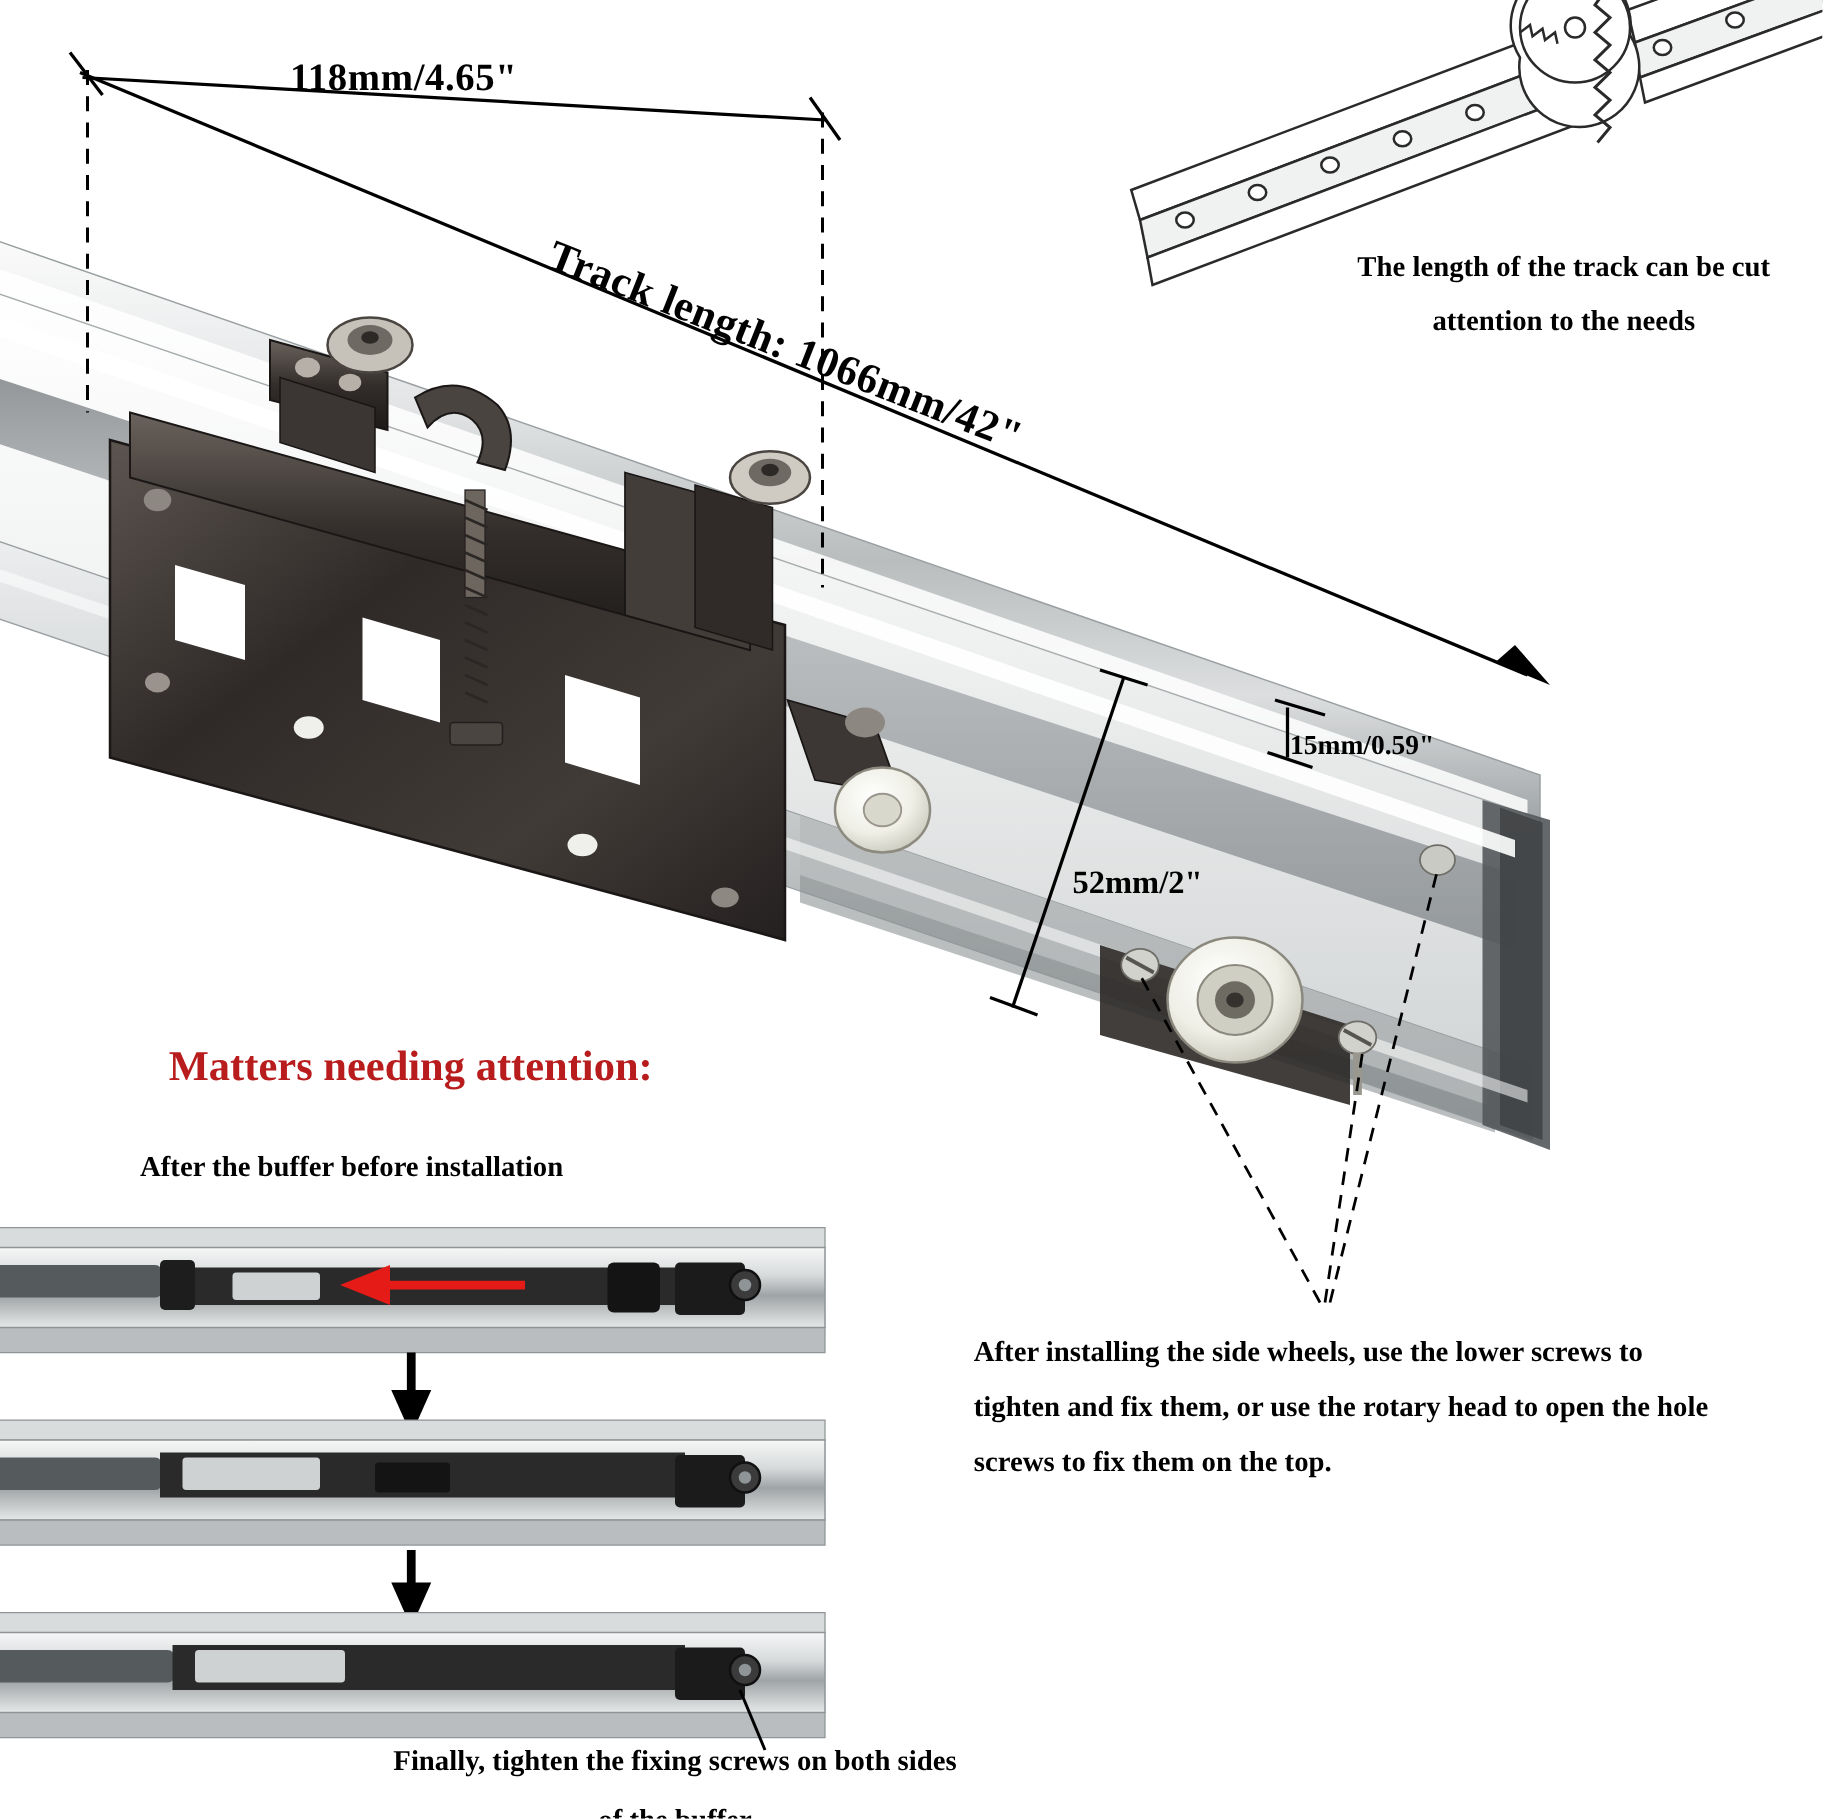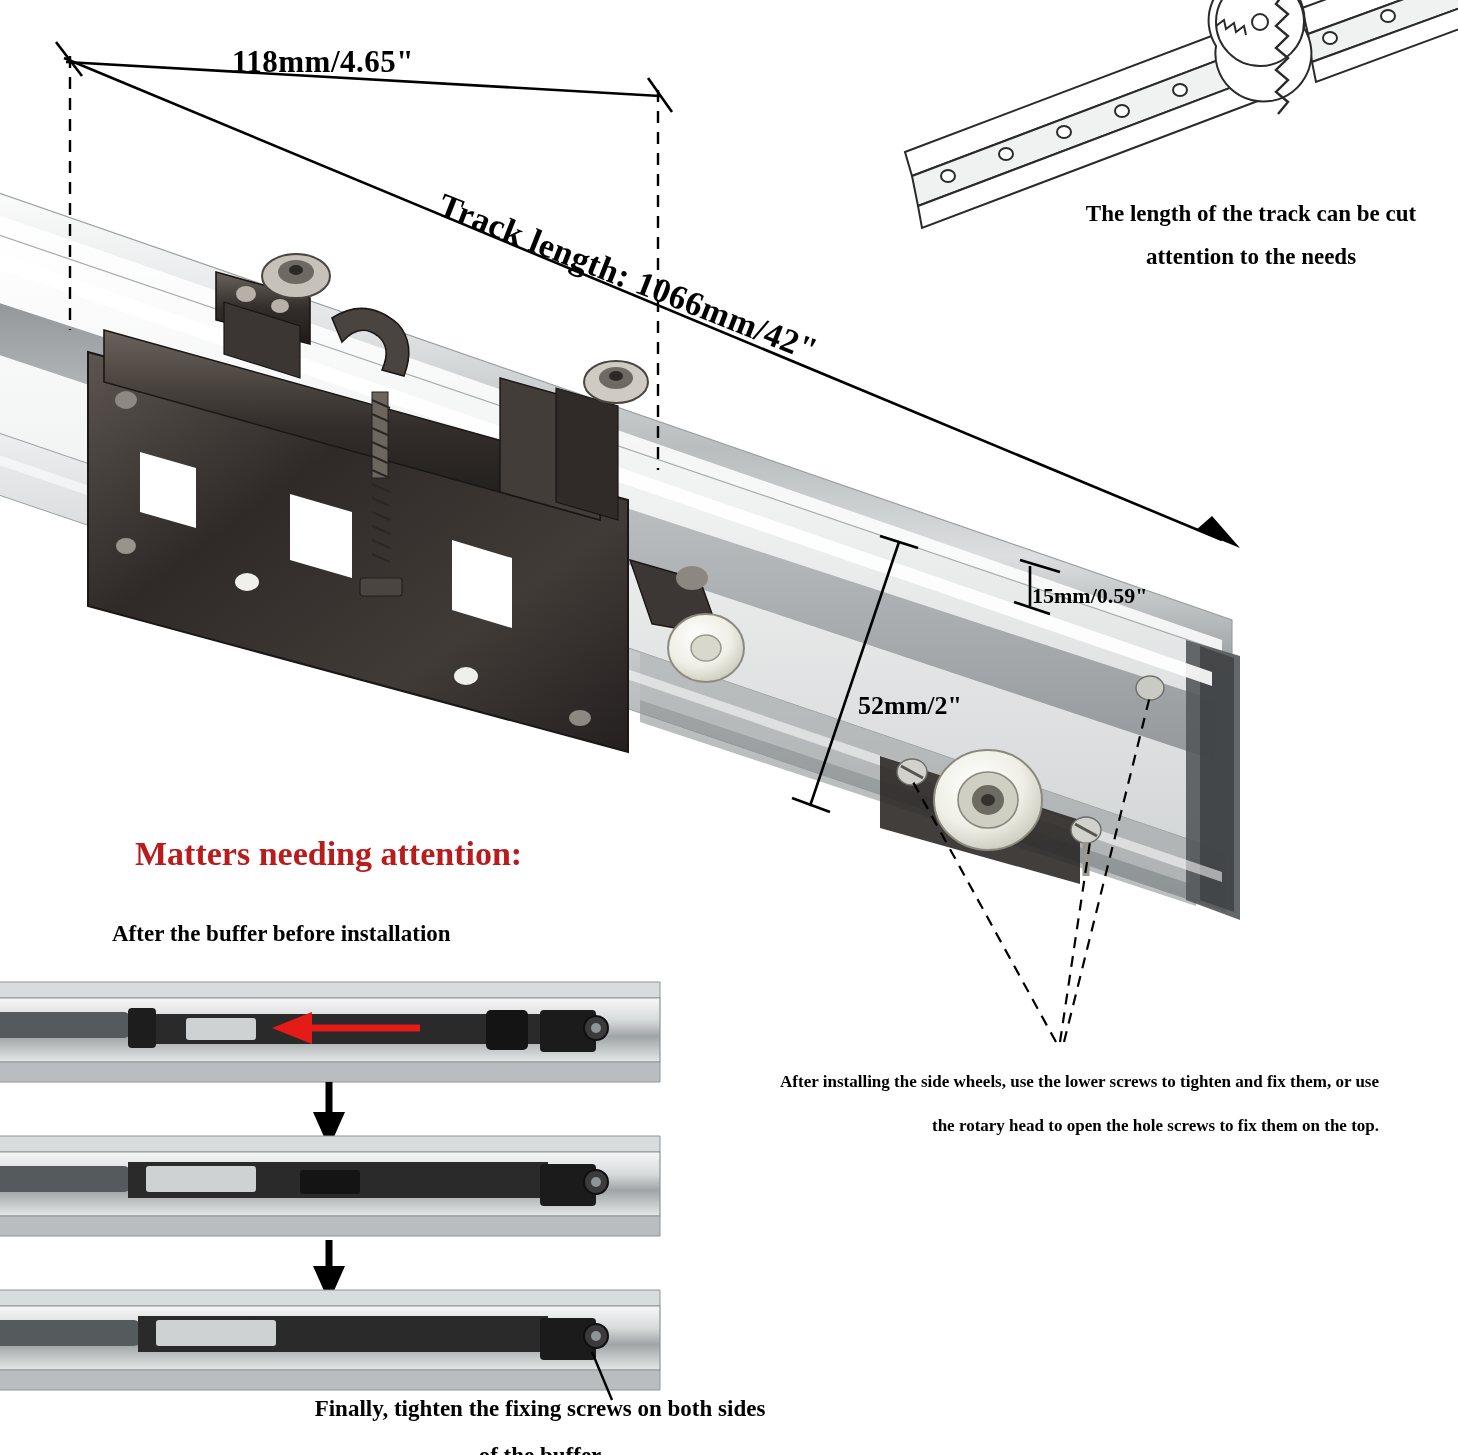--- a/index.html
+++ b/index.html
@@ -59,23 +59,23 @@
     color: #b91c1c;
     margin-left: 24px;
   }
   #attention-sub {
     left: 112px; top: 921px;
     font-size: 23px; font-weight: 700;
   }
   #note-screws {
     left: 779px; top: 1060px;
     width: 600px;
-    font-size: 17px; font-weight: 700;
+    font-size: 23px; font-weight: 700;
     line-height: 44px;
-    text-align: right;
+    text-align: left;
     white-space: normal;
   }
   #note-final {
     left: 305px; top: 1385px;
     width: 470px;
     font-size: 23px; font-weight: 700;
     line-height: 47px;
     text-align: center;
     white-space: normal;
   }

